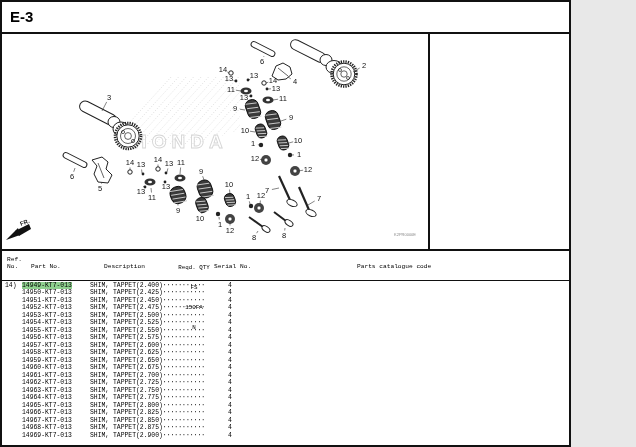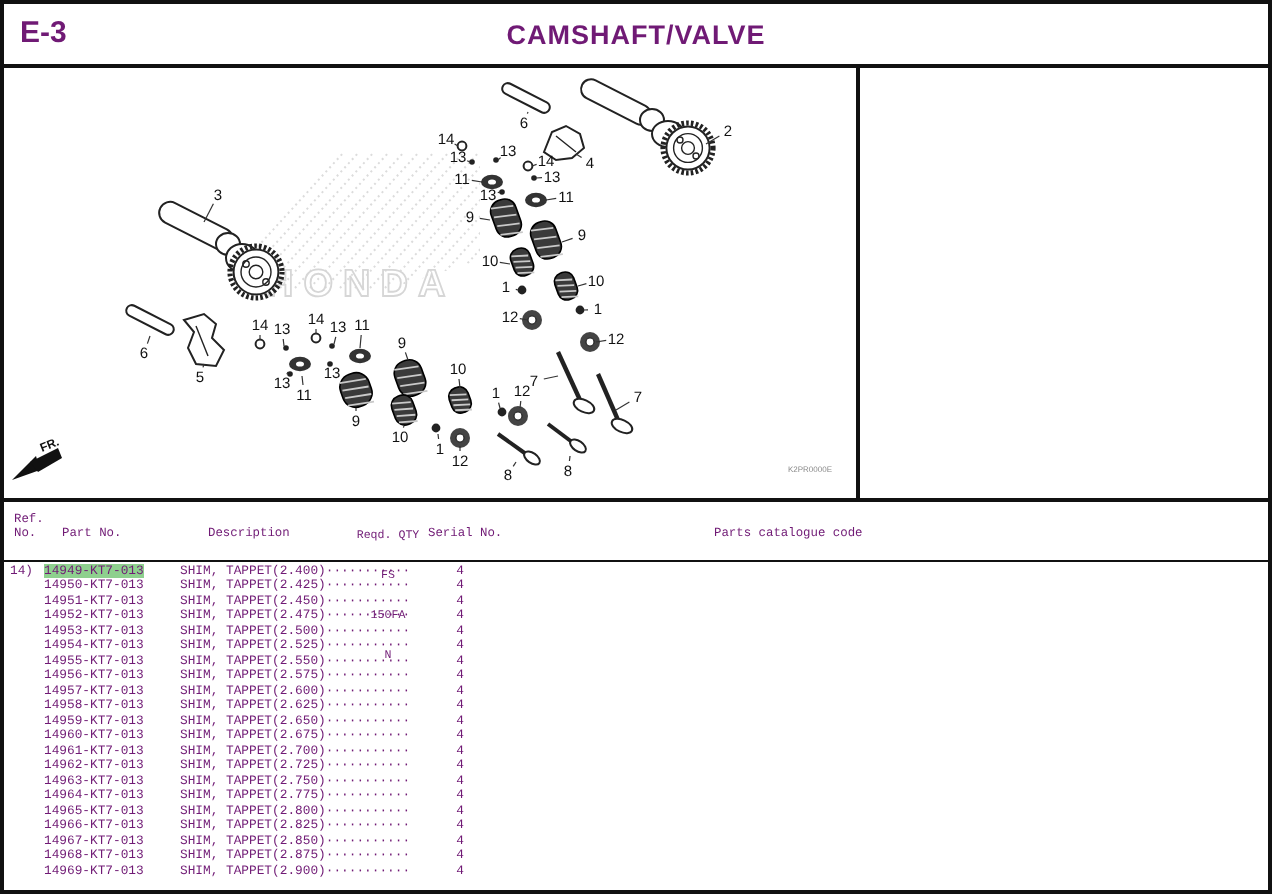--- a/index.html
+++ b/index.html
@@ -1,17 +1,17 @@
 <!DOCTYPE html>
 <html><head>
 <meta charset="utf-8">
 <style>
   html,body{margin:0;padding:0;background:#e8e8e8;}
-  .page{position:relative;width:636px;height:447px;background:#fff;border:2px solid #111;
-        box-sizing:border-box;overflow:hidden;font-family:"Liberation Mono","DejaVu Sans Mono",monospace;color:#701a75;}
+  .page{position:relative;width:571px;height:447px;background:#fff;border:2px solid #111;
+        box-sizing:border-box;overflow:hidden;font-family:"Liberation Mono","DejaVu Sans Mono",monospace;color:#000000;}
   .hdr{position:absolute;top:0;left:0;right:0;height:30px;border-bottom:2px solid #111;}
   .page-code{position:absolute;left:8px;top:6px;font:bold 15px "Liberation Sans",sans-serif;}
   .page-title{position:absolute;left:0;right:0;top:8px;text-align:center;
               font:bold 13.5px "Liberation Sans",sans-serif;letter-spacing:.5px;}
   .vdiv{position:absolute;left:426px;top:30px;width:2px;height:217px;background:#111;}
   svg.diagram{position:absolute;left:0;top:30px;width:427px;height:217px;}
   .callout{font:7.5px "Liberation Sans",sans-serif;fill:#111;text-anchor:middle;}
   .wmtext{font:bold 19px "Liberation Sans",sans-serif;letter-spacing:5px;fill:none;stroke:#d6d6d6;stroke-width:.9;}
   .dcode{font:4px "Liberation Sans",sans-serif;fill:#8a8a8a;text-anchor:middle;}
   .frtext{font:bold 6px "Liberation Sans",sans-serif;fill:#111;}
@@ -36,21 +36,20 @@
   .thin{stroke:#222;stroke-width:.7;fill:none;}
   .leader{stroke:#333;stroke-width:.6;}
 </style>
 </head>
 <body>
 
 <div class="page">
 
   <div class="hdr">
     <div class="page-code">E-3</div>
-    <div class="page-title">CAMSHAFT/VALVE</div>
   </div>
 
   <div class="vdiv"></div>
 
   <svg class="diagram" viewBox="0 0 427 217">
     <defs>
       <clipPath id="wingclip">
           <polygon points="116,106 140,58 172,36 238,24 238,98 188,114 128,114"></polygon>
         </clipPath>
     </defs>

